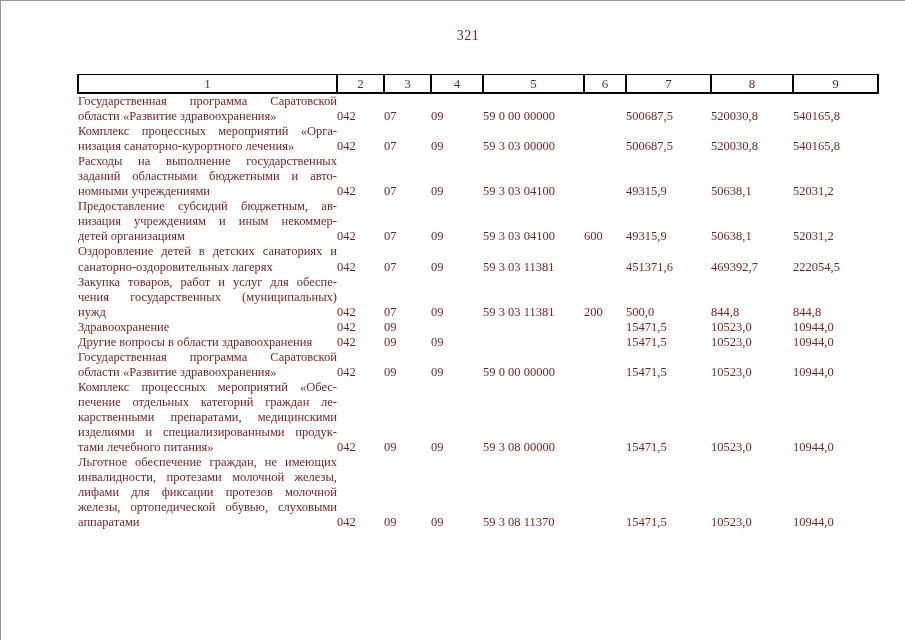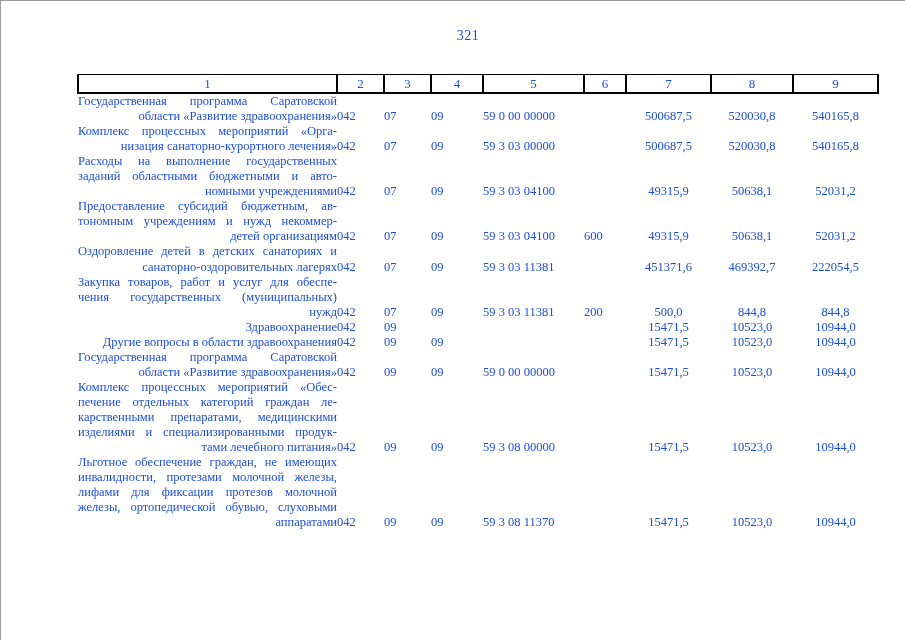--- a/index.html
+++ b/index.html
@@ -4,21 +4,21 @@
 <style>
   html,body { margin:0; padding:0; background:#fff; }
   .page {
     position:relative;
     width:905px; height:640px;
     box-sizing:border-box;
     background:#ffffff;
     border-top:1px solid #9a9a9a;
     border-left:1px solid #9a9a9a;
     font-family:"Liberation Serif", serif;
-    color:#1d4ed8;
+    color:#7f1d1d;
     overflow:hidden;
   }
   .page-number {
     position:absolute;
     top:27px; left:77px; width:780px;
     text-align:center;
     font-size:14px;
     letter-spacing:0.5px;
   }
   table.budget {
@@ -42,23 +42,23 @@
   table.budget tbody td {
     border:none;
     padding:0;
     vertical-align:bottom;
     line-height:15.05px;
     font-size:12.5px;
   }
   td.c1 { padding-left:2px; padding-right:7px; }
   td.c1 div { line-height:15.05px; }
   .jl { text-align:justify; text-align-last:justify; text-justify:inter-word; }
-  .ll { text-align:right; }
+  .ll { text-align:left; }
   td.c2, td.c3, td.c4, td.c5, td.c6 { text-align:left; }
-  td.c7, td.c8, td.c9 { text-align:center; padding-right:6px; }
+  td.c7, td.c8, td.c9 { text-align:left; padding-right:6px; }
 </style>
 </head>
 <body>
 
 <div class="page">
   <div class="page-number">321</div>
 
   <table class="budget">
     <colgroup>
       <col style="width:259px">
@@ -124,21 +124,21 @@
           <td class="c4">09</td>
           <td class="c5">59 3 03 04100</td>
           <td class="c6"></td>
           <td class="c7">49315,9</td>
           <td class="c8">50638,1</td>
           <td class="c9">52031,2</td>
         </tr>
         <tr>
           <td class="c1">
             <div class="jl">Предоставление субсидий бюджетным, ав-</div>
-            <div class="jl">тономным учреждениям и нужд некоммер-</div>
+            <div class="jl">низация учреждениям и иным некоммер-</div>
             <div class="ll">детей организациям</div>
           </td>
           <td class="c2">042</td>
           <td class="c3">07</td>
           <td class="c4">09</td>
           <td class="c5">59 3 03 04100</td>
           <td class="c6">600</td>
           <td class="c7">49315,9</td>
           <td class="c8">50638,1</td>
           <td class="c9">52031,2</td>

